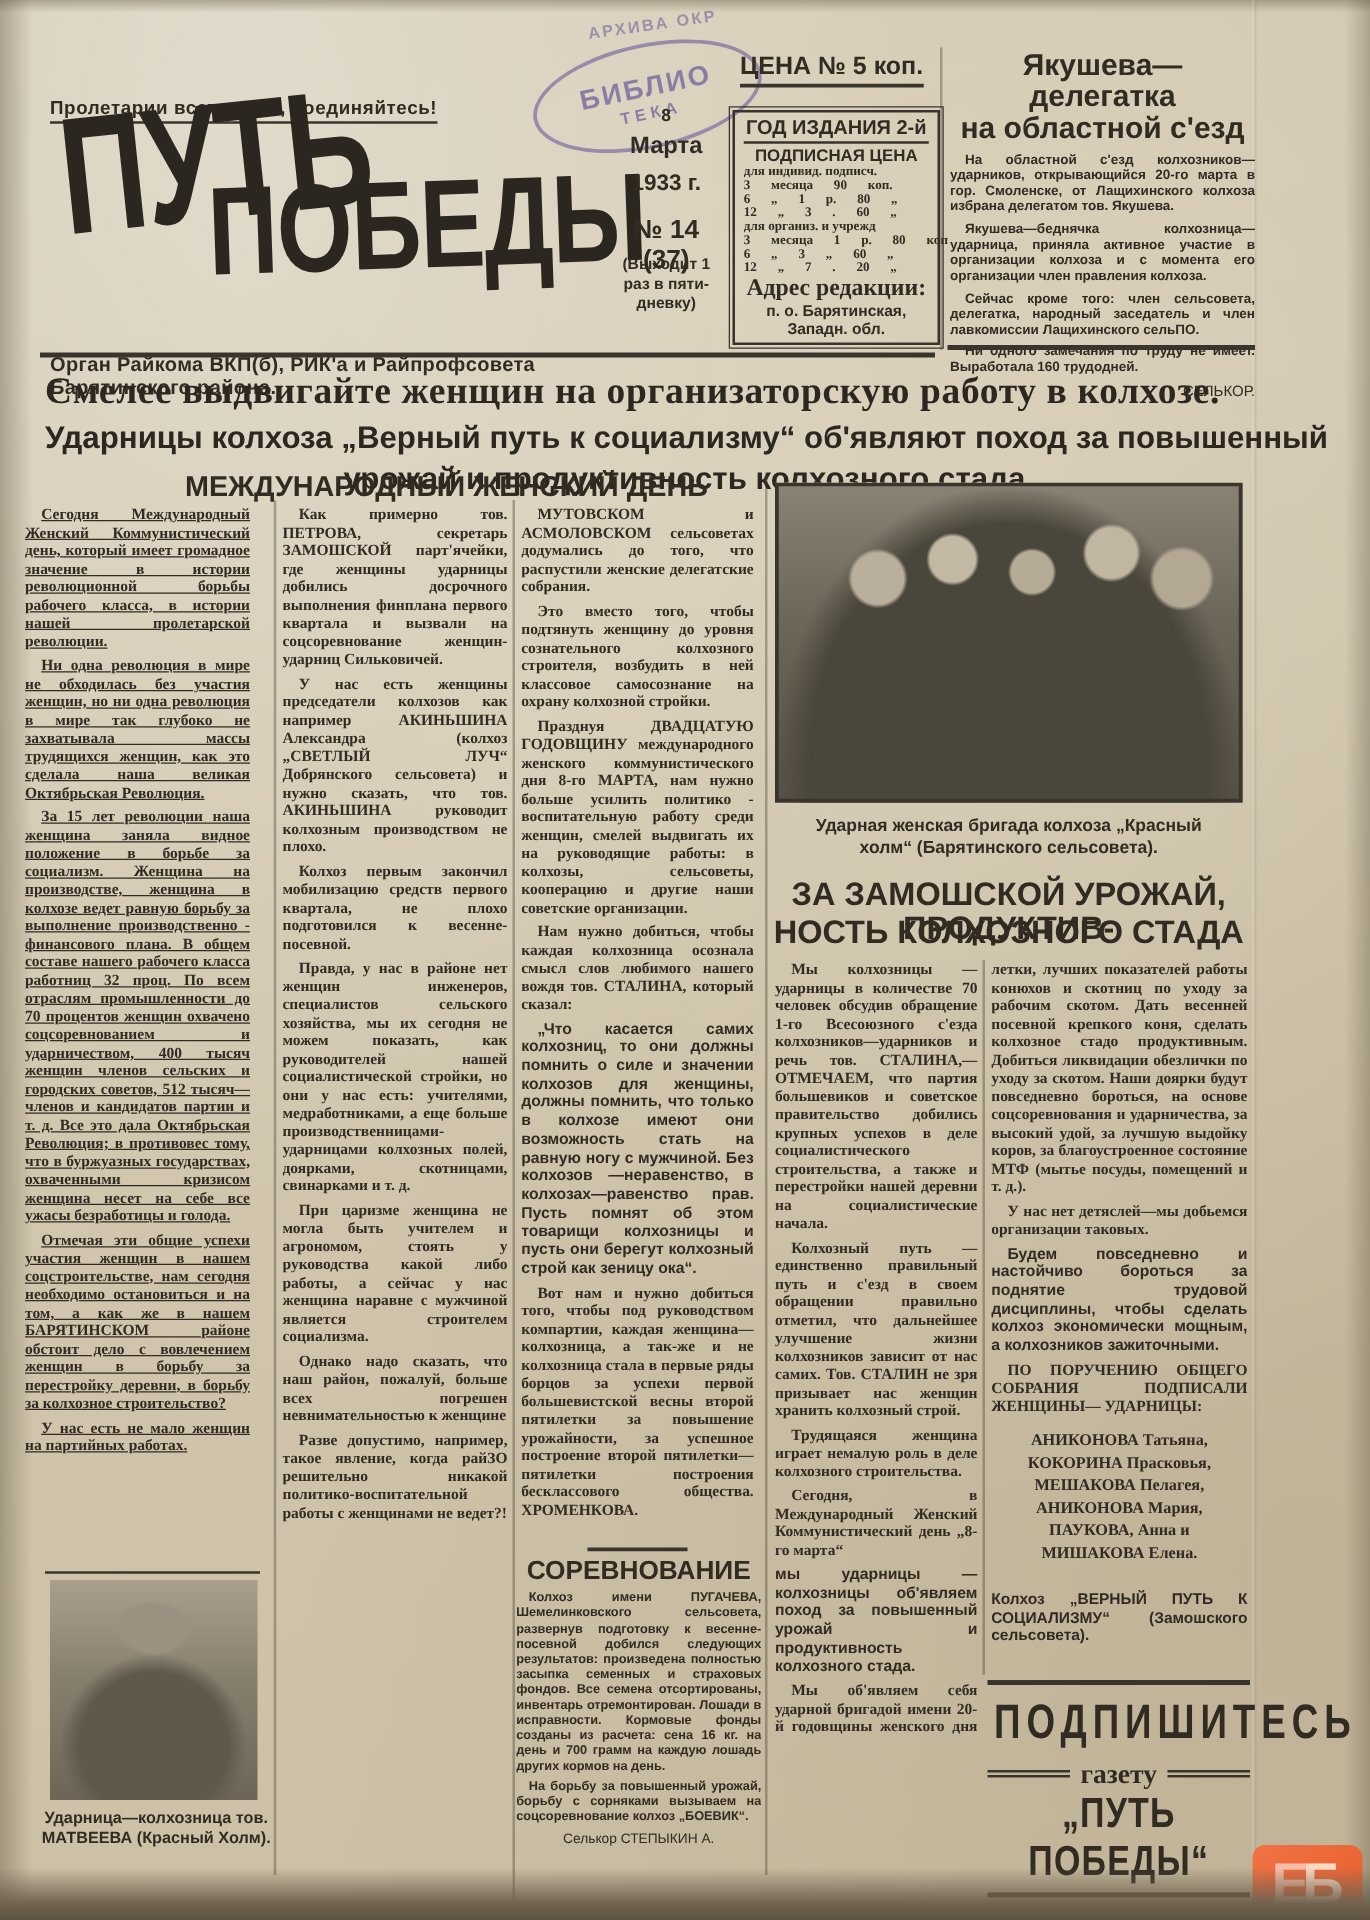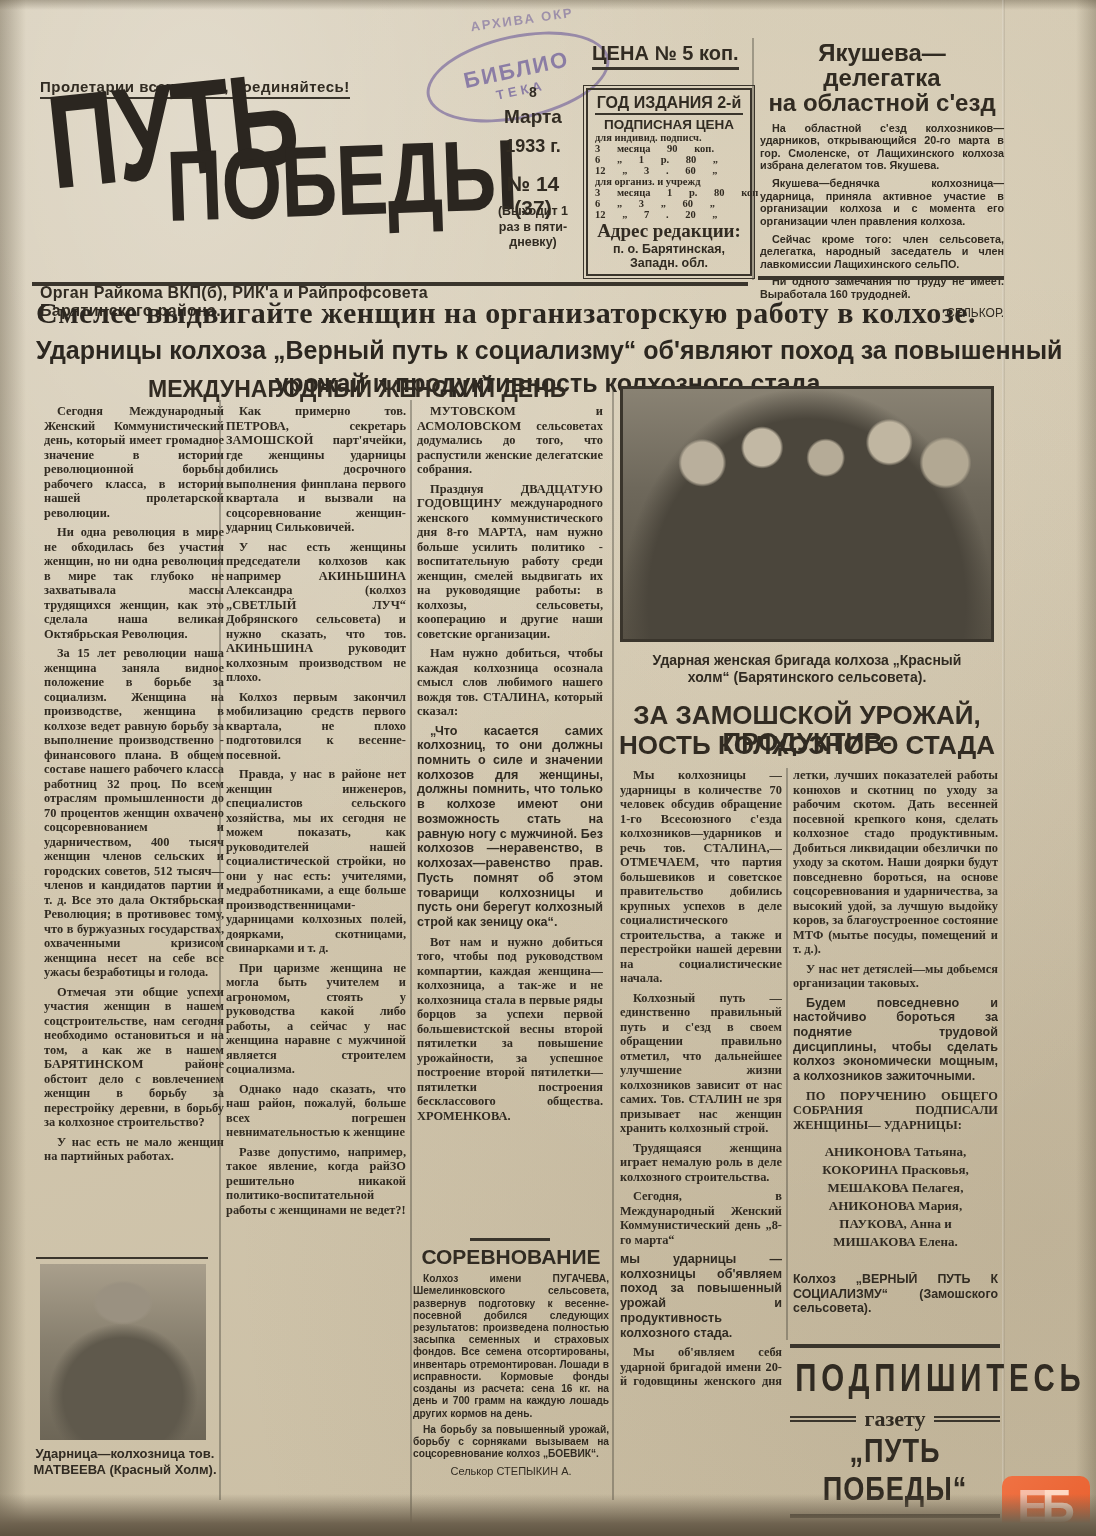--- a/index.html
+++ b/index.html
@@ -156,40 +156,41 @@
   <div class="abs hrule" style="left:758px;top:276px;width:246px;height:4px;"></div>
 
   <div class="abs banner" style="left:36px;top:296px;width:1030px;">
     <div class="b1">Смелее выдвигайте женщин на организаторскую работу в колхозе.</div>
     <div class="b2">Ударницы колхоза „Верный путь к социализму“ об'являют поход за повышенный</div>
     <div class="b3">урожай и продуктивность колхозного стада.</div>
   </div>
 
   <div class="abs art-title" style="left:148px;top:377px;font-size:23px;">МЕЖДУНАРОДНЫЙ ЖЕНСКИЙ ДЕНЬ</div>
 
-  <div class="abs col" style="left:44px;top:404px;width:180px;height:850px;">
+  <div class="abs col" style="left:20px;top:404px;width:180px;height:850px;text-decoration:underline;">
       <p class="p">Сегодня Международный Женский Коммунистический день, который имеет громадное значение в истории революционной борьбы рабочего класса, в истории нашей пролетарской революции.</p>
       <p class="p">Ни одна революция в мире не обходилась без участия женщин, но ни одна революция в мире так глубоко не захватывала массы трудящихся женщин, как это сделала наша великая Октябрьская Революция.</p>
       <p class="p">За 15 лет революции наша женщина заняла видное положение в борьбе за социализм. Женщина на производстве, женщина в колхозе ведет равную борьбу за выполнение производственно - финансового плана. В общем составе нашего рабочего класса работниц 32 проц. По всем отраслям промышленности до 70 процентов женщин охвачено соцсоревнованием и ударничеством, 400 тысяч женщин членов сельских и городских советов, 512 тысяч—членов и кандидатов партии и т. д. Все это дала Октябрьская Революция; в противовес тому, что в буржуазных государствах, охваченными кризисом женщина несет на себе все ужасы безработицы и голода.</p>
       <p class="p">Отмечая эти общие успехи участия женщин в нашем соцстроительстве, нам сегодня необходимо остановиться и на том, а как же в нашем БАРЯТИНСКОМ районе обстоит дело с вовлечением женщин в борьбу за перестройку деревни, в борьбу за колхозное строительство?</p>
       <p class="p">У нас есть не мало женщин на партийных работах.</p>
     </div>
   <div class="abs vrule" style="left:219px;top:400px;height:1100px;"></div>
   <div class="abs col" style="left:226px;top:404px;width:180px;height:920px;">
       <p class="p">Как примерно тов. ПЕТРОВА, секретарь ЗАМОШСКОЙ парт'ячейки, где женщины ударницы добились досрочного выполнения финплана первого квартала и вызвали на соцсоревнование женщин-ударниц Сильковичей.</p>
       <p class="p">У нас есть женщины председатели колхозов как например АКИНЬШИНА Александра (колхоз „СВЕТЛЫЙ ЛУЧ“ Добрянского сельсовета) и нужно сказать, что тов. АКИНЬШИНА руководит колхозным производством не плохо.</p>
       <p class="p">Колхоз первым закончил мобилизацию средств первого квартала, не плохо подготовился к весенне-посевной.</p>
       <p class="p">Правда, у нас в районе нет женщин инженеров, специалистов сельского хозяйства, мы их сегодня не можем показать, как руководителей нашей социалистической стройки, но они у нас есть: учителями, медработниками, а еще больше производственницами-ударницами колхозных полей, доярками, скотницами, свинарками и т. д.</p>
       <p class="p">При царизме женщина не могла быть учителем и агрономом, стоять у руководства какой либо работы, а сейчас у нас женщина наравне с мужчиной является строителем социализма.</p>
       <p class="p">Однако надо сказать, что наш район, пожалуй, больше всех погрешен невнимательностью к женщине</p>
       <p class="p">Разве допустимо, например, такое явление, когда райЗО решительно никакой политико-воспитательной работы с женщинами не ведет?!</p>
     </div>
   <div class="abs vrule" style="left:410px;top:400px;height:1130px;"></div>
   <div class="abs col" style="left:417px;top:404px;width:186px;height:826px;">
       <p class="p">МУТОВСКОМ и АСМОЛОВСКОМ сельсоветах додумались до того, что распустили женские делегатские собрания.</p>
+      <p class="p">Это вместо того, чтобы подтянуть женщину до уровня сознательного колхозного строителя, возбудить в ней классовое самосознание на охрану колхозной стройки.</p>
       <p class="p">Празднуя ДВАДЦАТУЮ ГОДОВЩИНУ международного женского коммунистического дня 8-го МАРТА, нам нужно больше усилить политико - воспитательную работу среди женщин, смелей выдвигать их на руководящие работы: в колхозы, сельсоветы, кооперацию и другие наши советские организации.</p>
       <p class="p">Нам нужно добиться, чтобы каждая колхозница осознала смысл слов любимого нашего вождя тов. СТАЛИНА, который сказал:</p>
       <p class="p bold">„Что касается самих колхозниц, то они должны помнить о силе и значении колхозов для женщины, должны помнить, что только в колхозе имеют они возможность стать на равную ногу с мужчиной. Без колхозов —неравенство, в колхозах—равенство прав. Пусть помнят об этом товарищи колхозницы и пусть они берегут колхозный строй как зеницу ока“.</p>
       <p class="p">Вот нам и нужно добиться того, чтобы под руководством компартии, каждая женщина—колхозница, а так-же и не колхозница стала в первые ряды борцов за успехи первой большевистской весны второй пятилетки за повышение урожайности, за успешное построение второй пятилетки—пятилетки построения бесклассового общества.  ХРОМЕНКОВА.</p>
     </div>
 
   <div class="abs hrule" style="left:36px;top:1257px;width:172px;height:2px;"></div>
   <div class="abs photo-portrait" style="left:40px;top:1264px;width:166px;height:176px;"></div>
   <div class="abs caption" style="left:30px;top:1446px;width:190px;">
     <div>Ударница—колхозница тов.</div>

